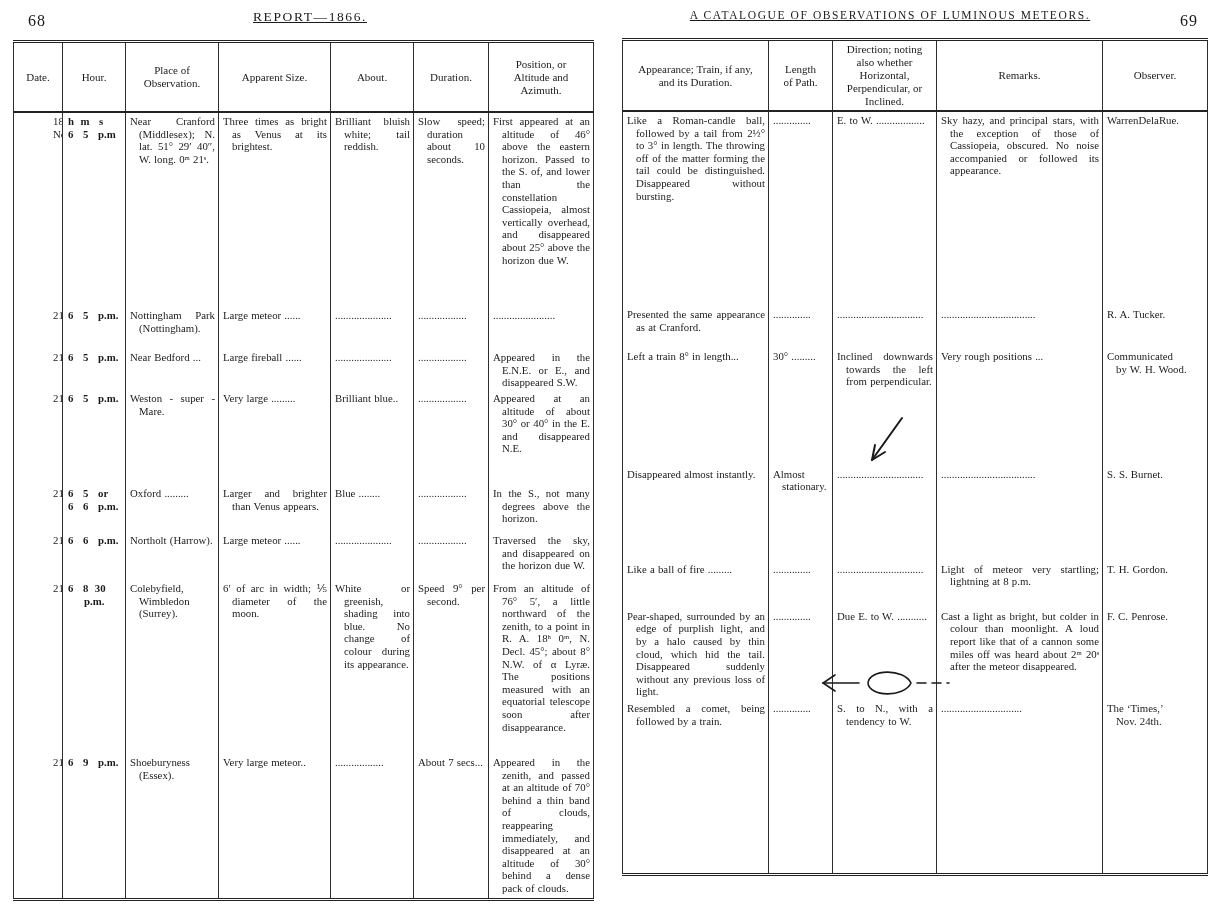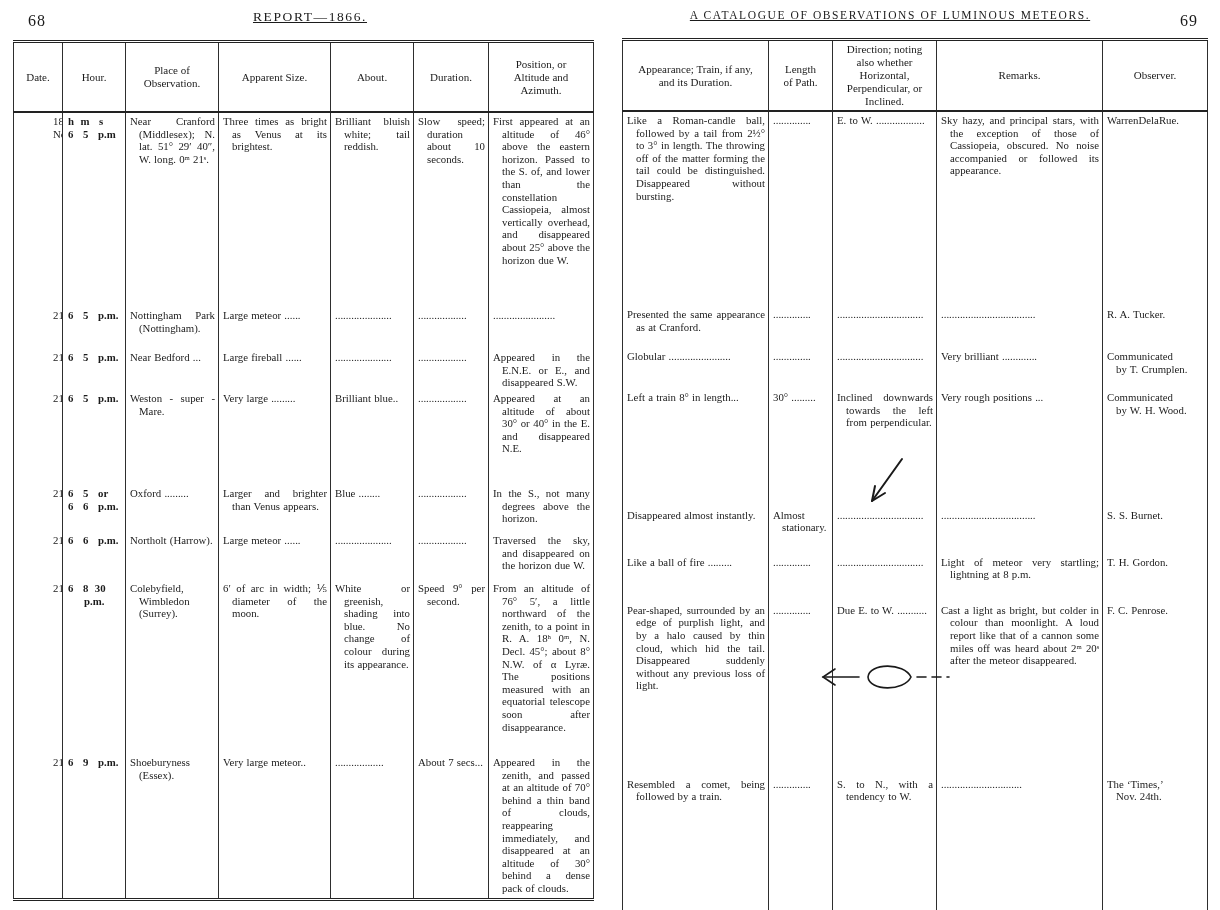--- a/index.html
+++ b/index.html
@@ -314,38 +314,20 @@
           </td>
           <td class="col-remarks">
             <div class="txt">...................................</div>
           </td>
           <td class="col-observer">
             <div class="txt">R. A. Tucker.</div>
           </td>
         </tr>
         <tr>
           <td class="col-appearance">
-            <div class="txt">Globular .......................</div>
-          </td>
-          <td class="col-length">
-            <div class="txt">..............</div>
-          </td>
-          <td class="col-direction">
-            <div class="txt">................................</div>
-          </td>
-          <td class="col-remarks">
-            <div class="txt">Very brilliant .............</div>
-          </td>
-          <td class="col-observer">
-            <div class="txt">Communicated
-by T. Crumplen.</div>
-          </td>
-        </tr>
-        <tr>
-          <td class="col-appearance">
             <div class="txt">Left a train 8° in length...</div>
           </td>
           <td class="col-length">
             <div class="txt">30° .........</div>
           </td>
           <td class="col-direction">
             <div class="txt">Inclined downwards towards the left from perpendicular.</div>
   <svg class="icon-inclined" width="46" height="52" viewBox="0 0 46 52">
     <g fill="none" stroke="#1a1a1a" stroke-width="2" stroke-linecap="round" stroke-linejoin="round">
       <line x1="40" y1="4" x2="10" y2="46"></line>

